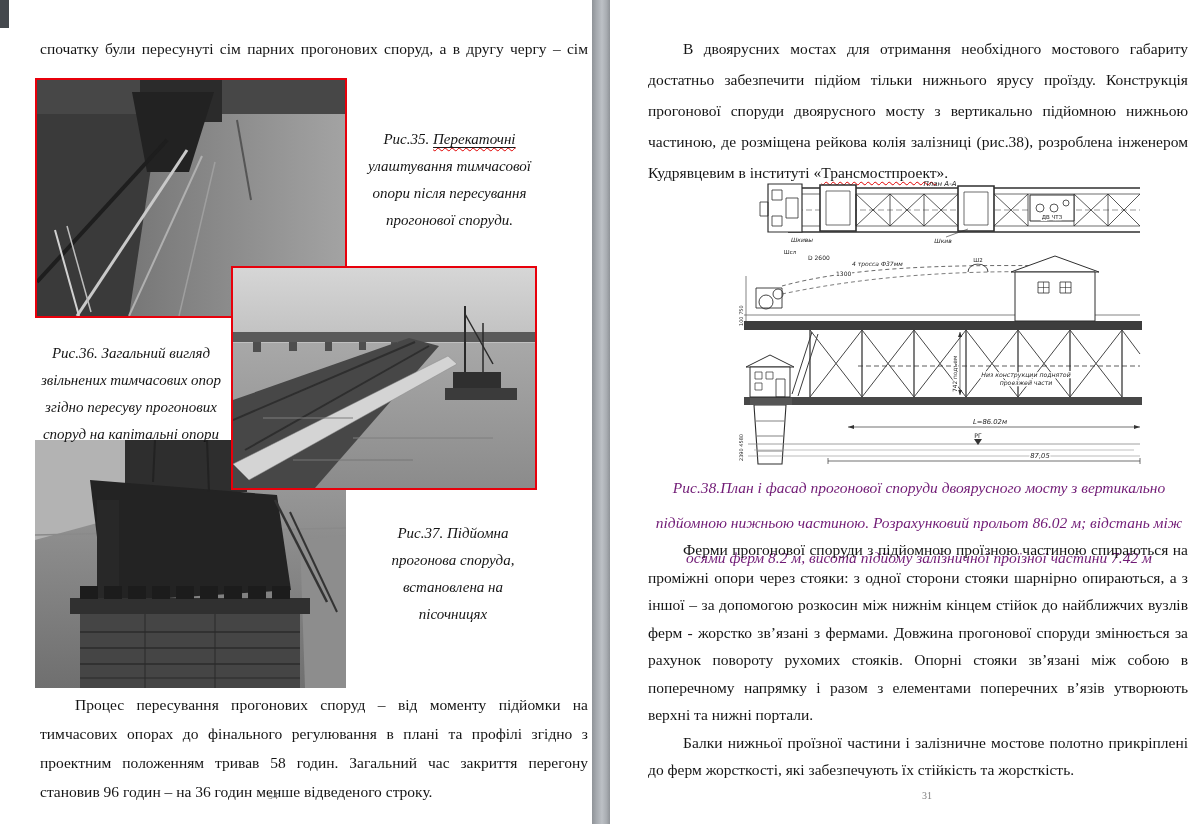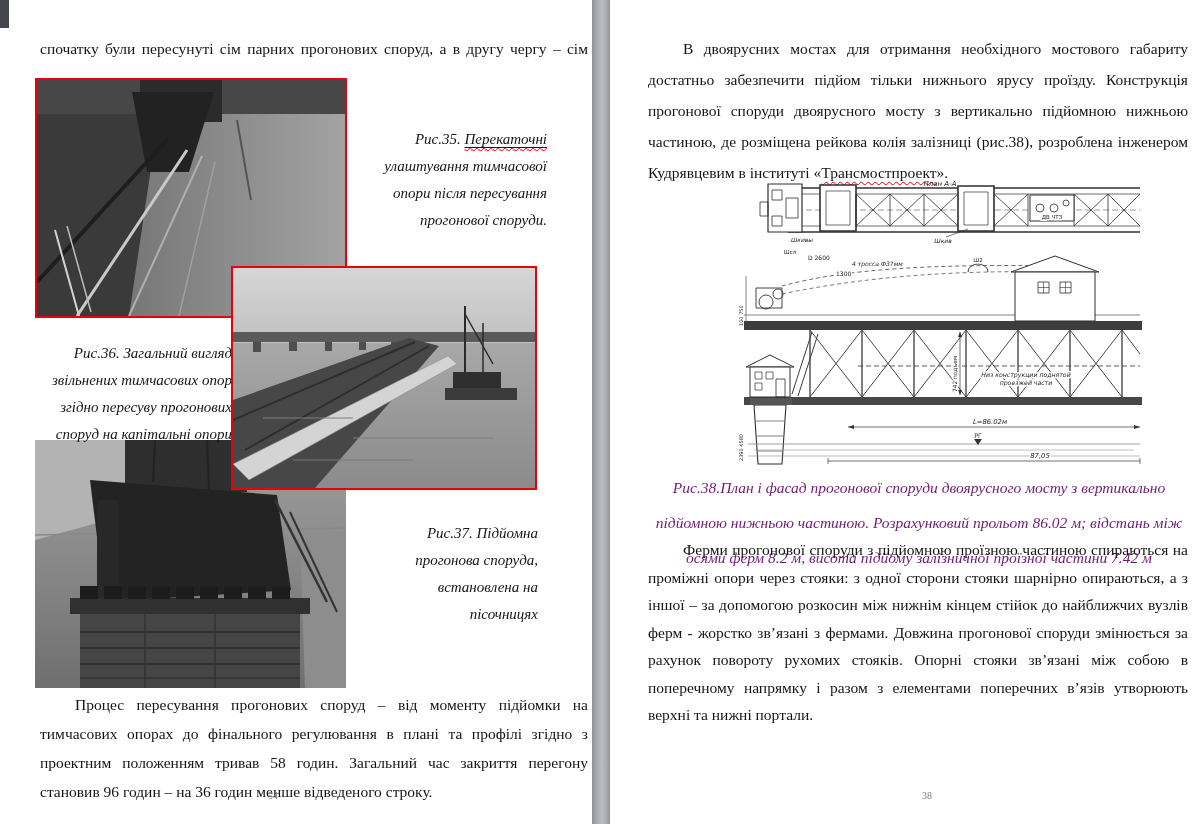--- a/index.html
+++ b/index.html
@@ -7,21 +7,21 @@
   body { font-family:"Liberation Serif","DejaVu Serif",serif; color:#1a1a1a; }
   #stage { position:relative; width:1203px; height:824px; background:#fff; overflow:hidden; }
   .abs { position:absolute; }
 
   .gutter { left:592px; top:0; width:18px; height:824px;
             background:linear-gradient(90deg,#8f9398 0%,#a6aaaf 25%,#bcc0c5 55%,#a9adb2 80%,#8f9398 100%); }
   .corner-mark { left:0; top:0; width:9px; height:28px; background:#44484d; }
 
   .body-text { font-size:15.5px; line-height:31px; text-align:justify; color:#151515; }
   .indent { text-indent:35px; }
-  .caption { font-style:italic; text-align:right; font-size:15px; line-height:27px; color:#151515; }
+  .caption { font-style:italic; text-align:center; font-size:15px; line-height:27px; color:#151515; }
   .caption38 { font-style:italic; text-align:center; font-size:15.5px; line-height:35px; color:#701a75; }
   .tight { line-height:27.5px; }
   .mid { line-height:29px; }
 
   .pagenum { font-size:10px; color:#7d7d7d; text-align:center; }
 
   .photo { overflow:hidden; background:#2a2a2a; }
   .red-frame { border:2px solid #e8000b; }
   .photo svg { display:block; width:100%; height:100%; }
 
@@ -303,18 +303,19 @@
         <line x1="100" y1="282" x2="100" y2="288" stroke="#333" stroke-width="0.7"></line>
         <line x1="412" y1="282" x2="412" y2="288" stroke="#333" stroke-width="0.7"></line>
         <text class="halo it" x="312" y="282" font-size="6.8" text-anchor="middle">87,05</text>
       </svg>
     </div>
 
     <p class="abs caption38" style="left:650px; top:470px; width:538px;">Рис.38.План і фасад прогонової споруди двоярусного мосту з вертикально підйомною нижньою частиною. Розрахунковий прольот 86.02 м; відстань між осями ферм 8.2 м, висота підйому залізничної проїзної частини 7.42 м</p>
 
     <div class="abs" style="left:648px; top:536px; width:540px;">
       <p class="body-text indent tight">Ферми прогонової споруди з підйомною проїзною частиною спираються на проміжні опори через стояки: з одної сторони стояки шарнірно опираються, а з іншої – за допомогою розкосин між нижнім кінцем стійок до найближчих вузлів ферм - жорстко зв’язані з фермами. Довжина прогонової споруди змінюється за рахунок повороту рухомих стояків. Опорні стояки зв’язані між собою в поперечному напрямку і разом з елементами поперечних в’язів утворюють верхні та нижні портали.</p>
-    </div>
-
-    <div class="abs pagenum" style="left:912px; top:790px; width:30px;">38</div>
+      <p class="body-text indent tight">Балки нижньої проїзної частини і залізничне мостове полотно прикріплені до ферм жорсткості, які забезпечують їх стійкість та жорсткість.</p>
+    </div>
+
+    <div class="abs pagenum" style="left:912px; top:790px; width:30px;">31</div>
   </div>
 
 </div>
 
 </body></html>

